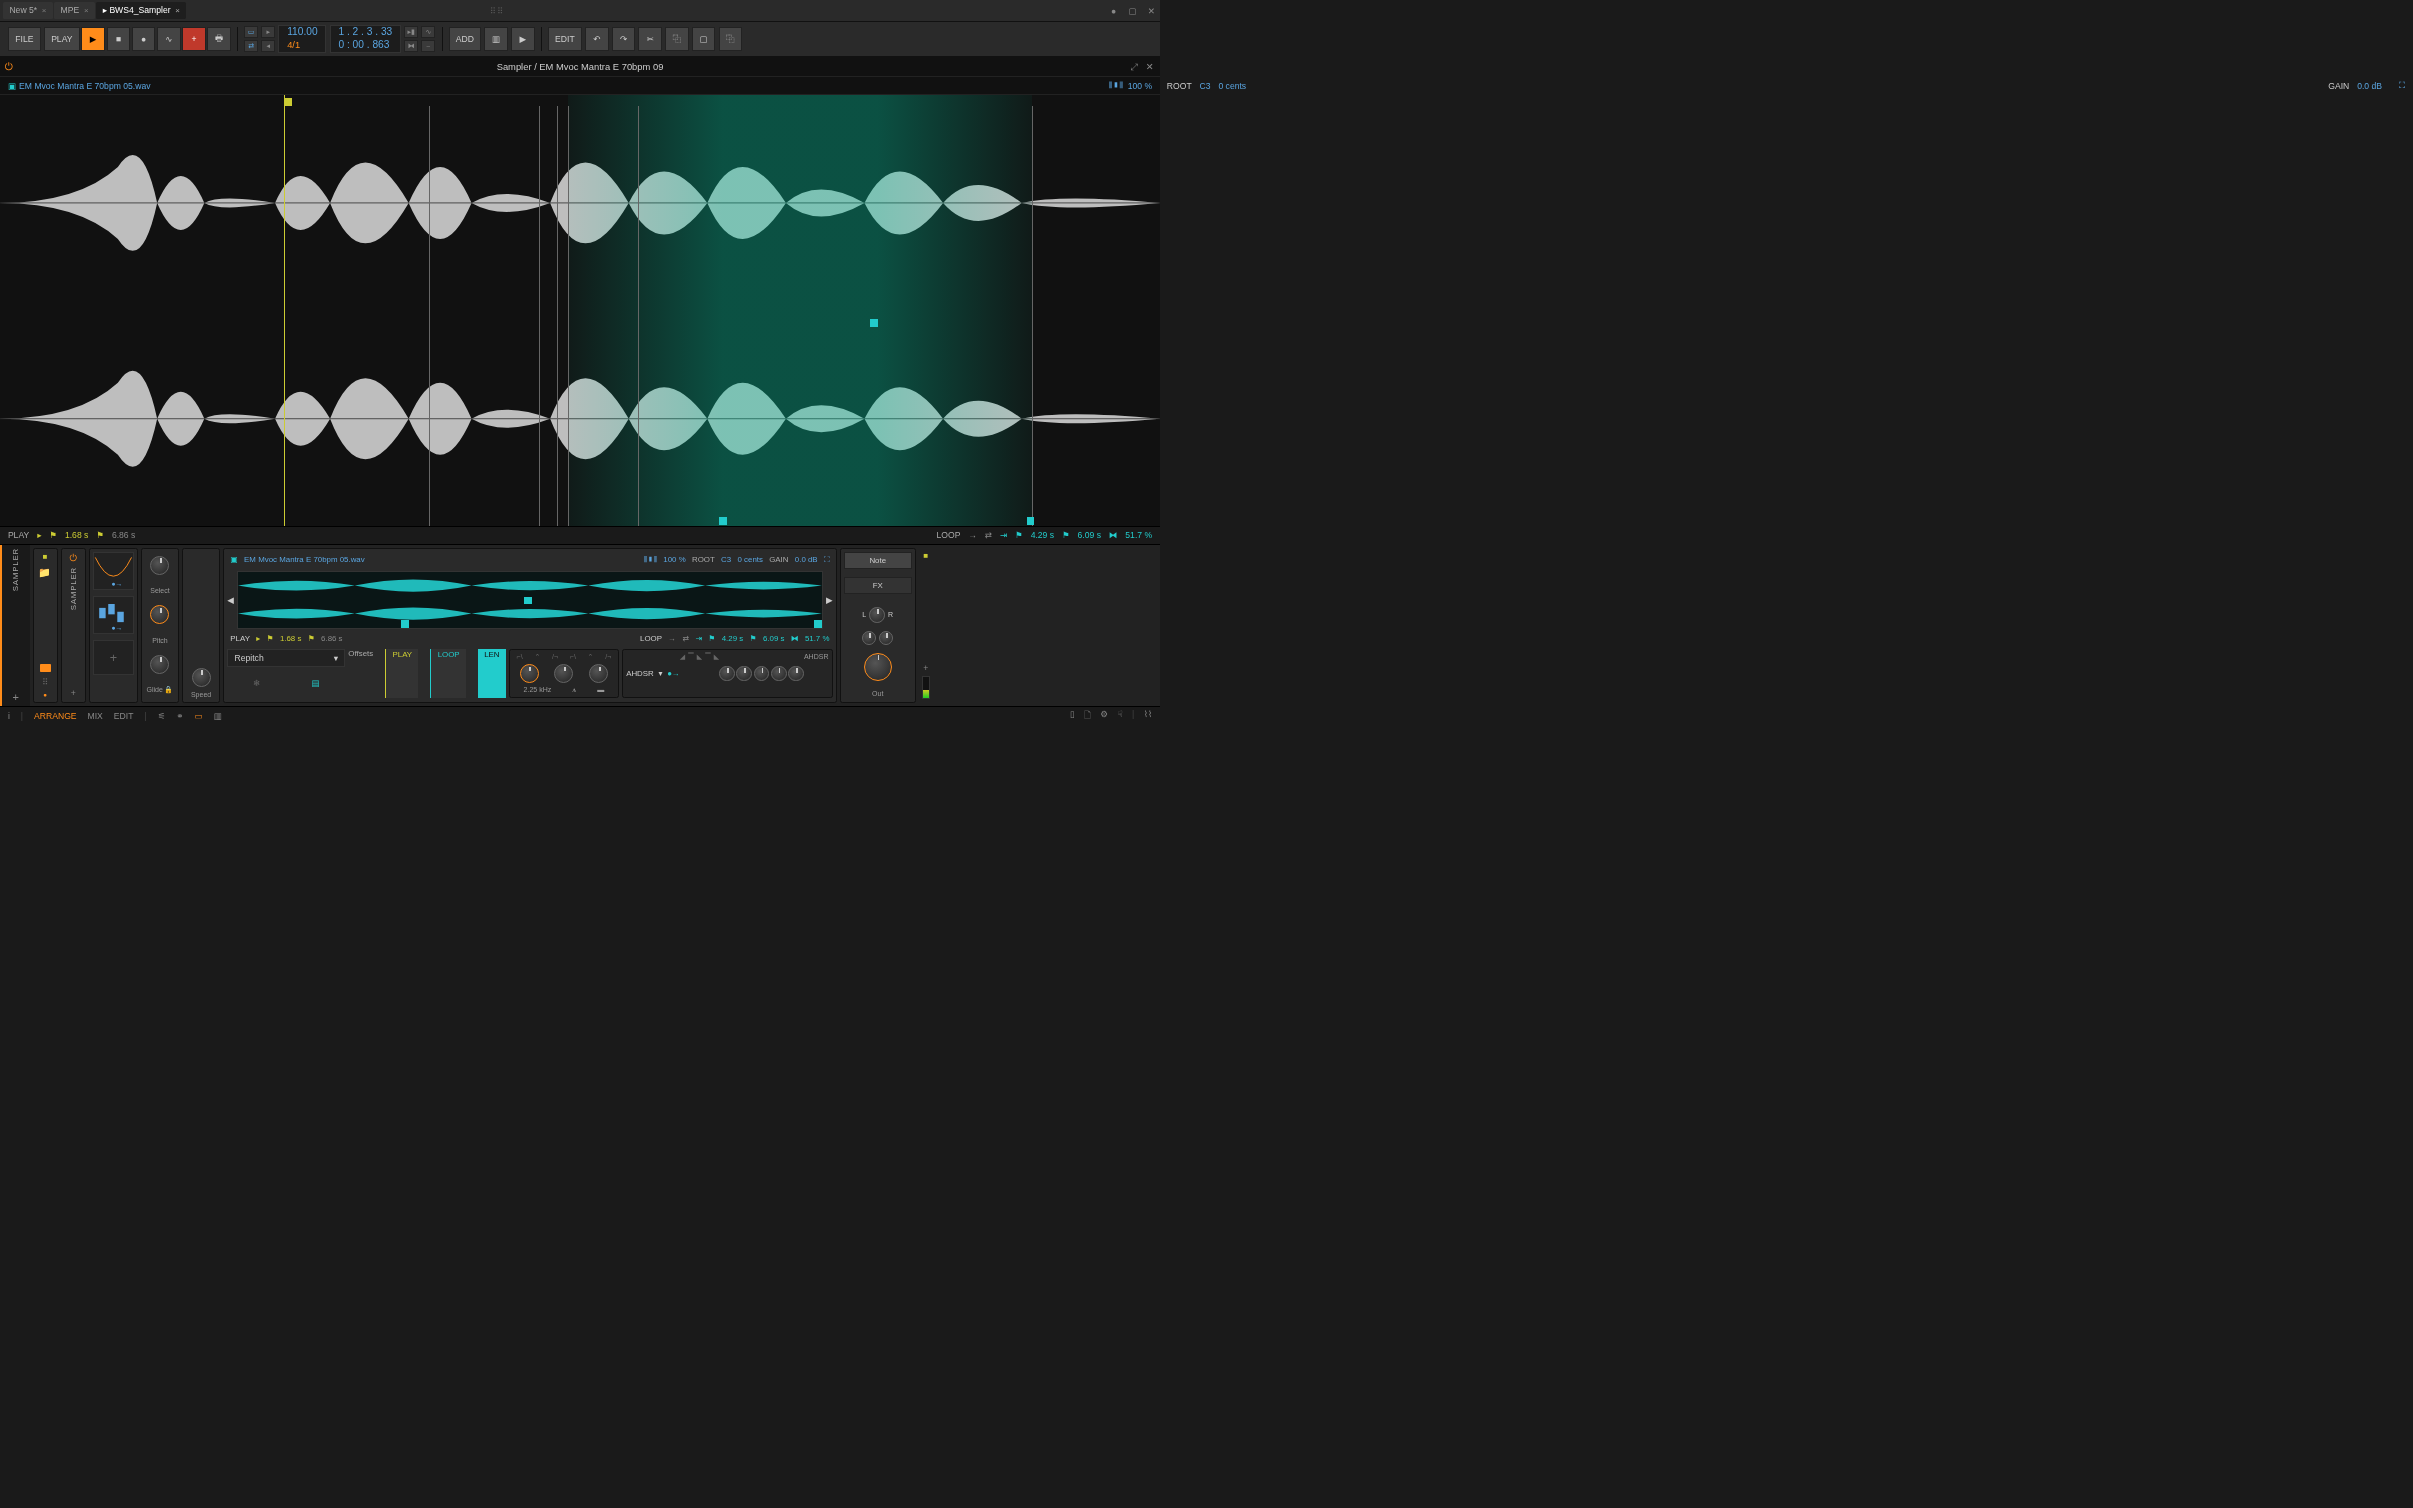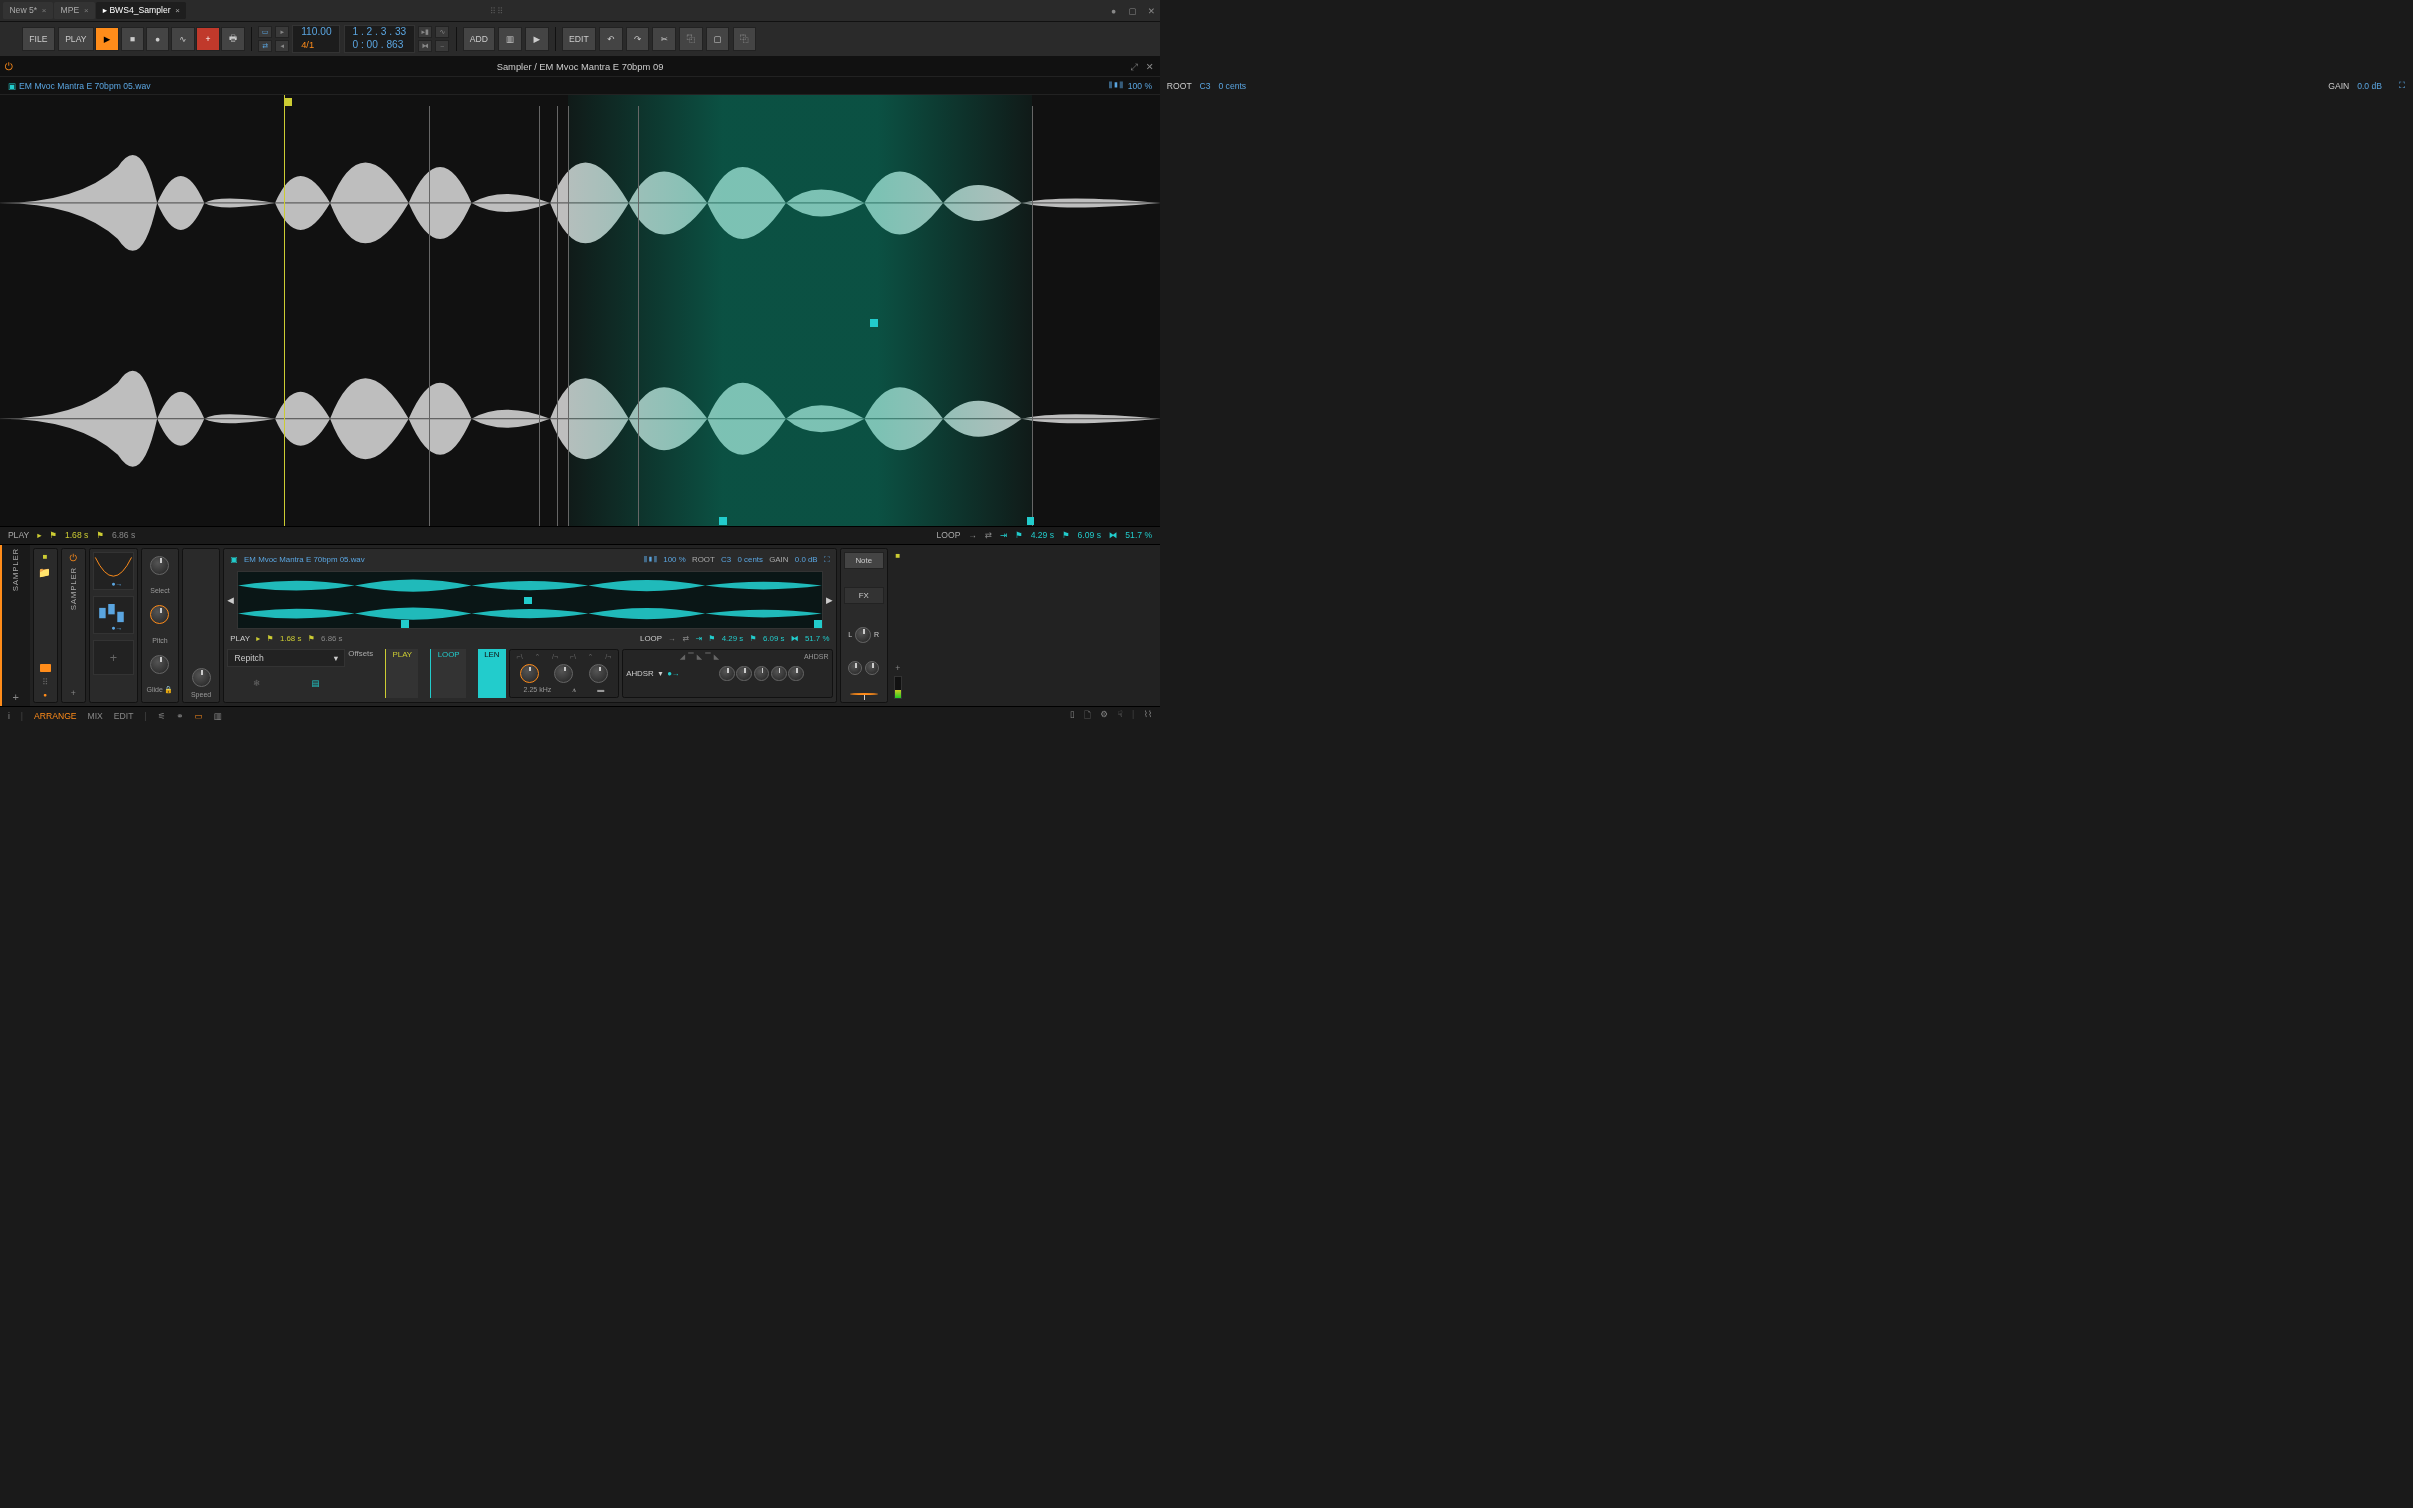--- a/index.html
+++ b/index.html
@@ -8,21 +8,21 @@
   
   .tabbar { height: 22px; background: #2a2a2a; display: flex; align-items: center; border-bottom: 0.8px solid #111; padding: 0 3.1px; }
   .tab { display: flex; align-items: center; gap: 4.7px; padding: 0 6.3px; height: 17.3px; background: #333; margin-right: 1.6px; border-radius: 1.6px; cursor: pointer; font-size: 8.6px; color: #aaa; }
   .tab.active { background: #1e1e1e; color: #fff; }
   .tab .close { font-size: 7.9px; opacity: 0.6; }
   .tab-grip { margin: 0 auto; color: #555; letter-spacing: 0.8px; }
   .window-ctrl { display: flex; gap: 7.9px; margin-left: auto; color: #888; }
   .window-ctrl span { width: 11px; text-align: center; cursor: pointer; }
   
   
-  .toolbar { height: 35px; background: #2a2a2a; border-bottom: 0.8px solid #111; display: flex; align-items: center; padding: 0 22px; gap: 3.1px; }
+  .toolbar { height: 35px; background: #2a2a2a; border-bottom: 0.8px solid #111; display: flex; align-items: center; padding: 0 8px; gap: 3.1px; }
   .btn { height: 23.6px; min-width: 23.6px; background: #444; border: 0.8px solid #222; color: #ccc; display: flex; align-items: center; justify-content: center; cursor: pointer; font-size: 8.6px; padding: 0 6.3px; }
   .btn.orange { background: #ff8c1a; color: #000; }
   .btn.red { background: #c0392b; color: #fff; }
   .sep { width: 0.8px; height: 23.6px; background: #111; margin: 0 3.1px; }
   .transport-group { display: flex; gap: 1.6px; }
   .tempo-box { background: #1c1c1c; border: 0.8px solid #333; padding: 2.4px 7.9px; height: 28px; display: flex; flex-direction: column; justify-content: center; color: #5aa5e0; font-size: 10.2px; font-family: monospace; }
   .tempo-row { display: flex; align-items: center; gap: 6.3px; line-height: 12.6px; }
   .tempo-row .sig { color: #ff8c1a; font-size: 9.4px; }
   .micro-col { display:flex; flex-direction:column; gap:1.6px; }
   .micro-btn { height:12.6px; width:14px; background:#3a3a3a; border:0.8px solid #222; display:flex; align-items:center; justify-content:center; color:#888; font-size:7px; cursor:pointer;}
@@ -418,21 +418,21 @@
             <span>A</span>
             <span>H</span>
             <span>D</span>
             <span>S</span>
             <span>R</span>
           </div>
         </div>
       </div>
     </div>
 
-    <div class="panel" style="width:48px;align-items:center;gap:18px">
+    <div class="panel" style="width:76px;align-items:center;gap:8px">
       <div class="tab-btn active" style="width:100%">Note</div>
       <div class="tab-btn" style="width:100%">FX</div>
       <div style="display:flex;align-items:center;gap:3.1px;margin-top:4.7px">
         <span style="font-size:7px">L</span>
         <div class="knob" style="width:15.7px;height:15.7px"></div>
         <span style="font-size:7px">R</span>
       </div>
       <div style="display:flex;gap:3.1px">
         <div class="knob" style="width:14px;height:14px"></div>
         <div class="knob" style="width:14px;height:14px"></div>

